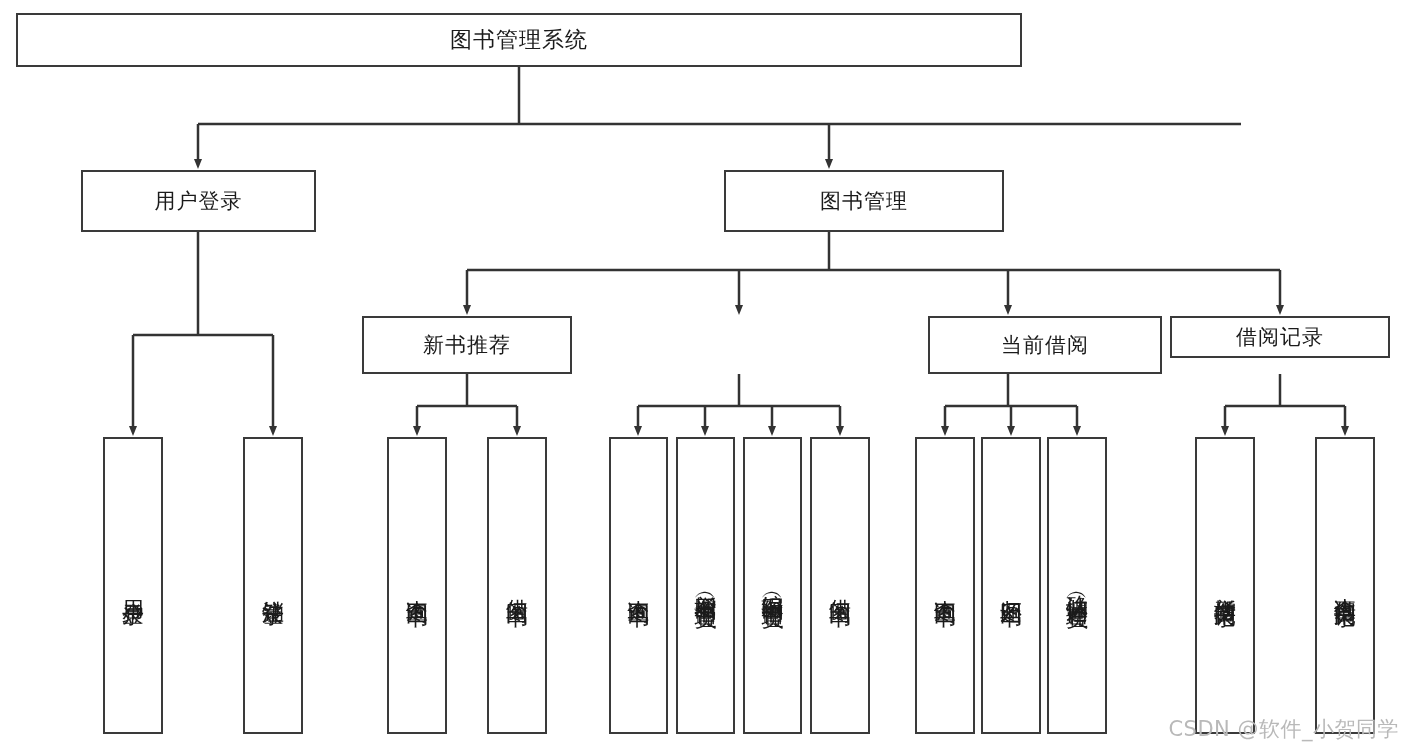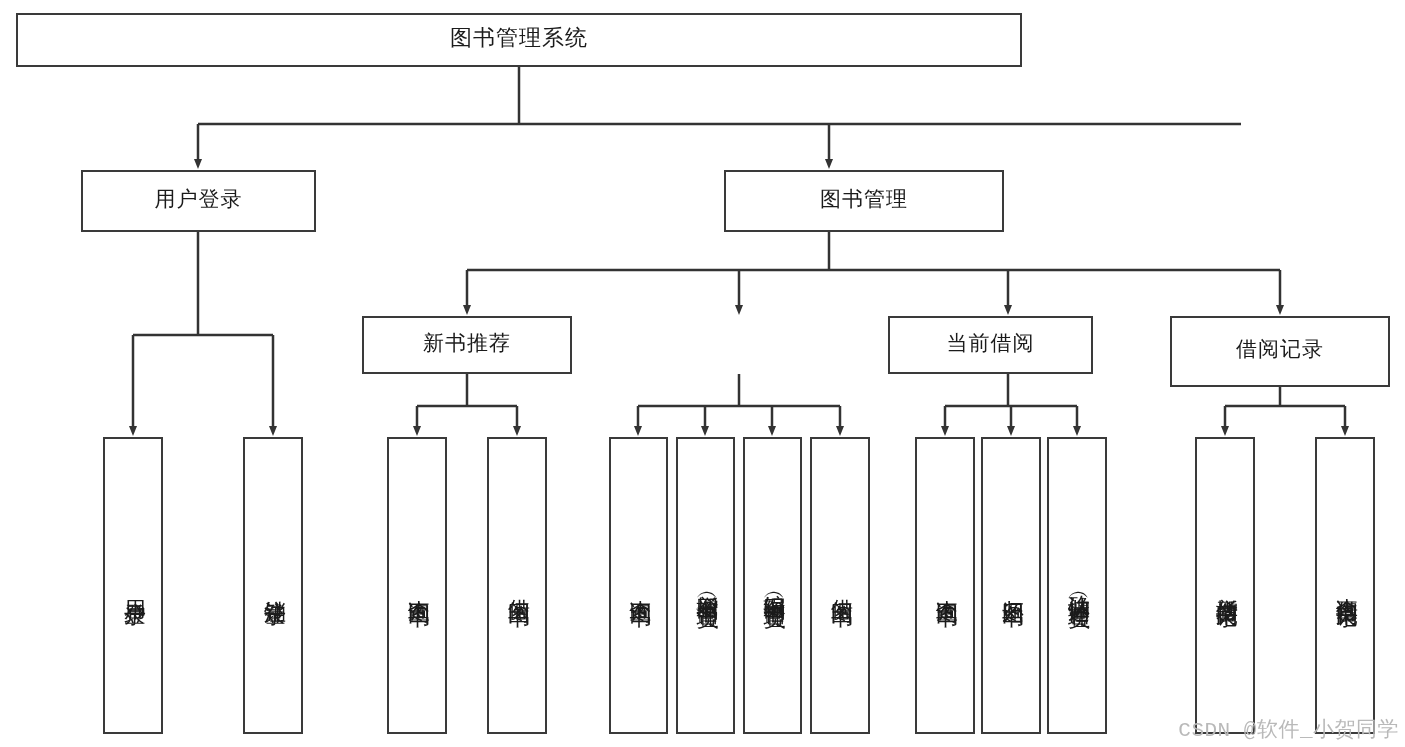--- a/index.html
+++ b/index.html
@@ -2,21 +2,21 @@
 <html><head>
 <meta charset="utf-8">
 <style>
   html,body{margin:0;padding:0;}
   body{
     width:1405px;height:747px;
     background:#ffffff;
     font-family:"DejaVu Sans","Liberation Sans",sans-serif;
     overflow:hidden;
   }
-  #canvas{position:relative;width:1405px;height:747px;font-family:Liberation Mono, monospace;}
+  #canvas{position:relative;width:1405px;height:747px;}
   #wires{position:absolute;left:0;top:0;width:1405px;height:747px;}
 
   .node{
     position:absolute;
     box-sizing:border-box;
     background:#ffffff;
     border:2px solid #3a3a3a;
     display:flex;
     align-items:center;
     justify-content:center;
@@ -124,24 +124,24 @@
   <div class="node h-node" style="left:81px;top:170px;width:235px;height:62px;">
     <span class="label">用户登录</span>
   </div>
   <div class="node h-node" style="left:724px;top:170px;width:280px;height:62px;">
     <span class="label">图书管理</span>
   </div>
 
   <div class="node h-node" style="left:362px;top:316px;width:210px;height:58px;">
     <span class="label">新书推荐</span>
   </div>
-  <div class="node h-node" style="left:888px;top:316px;width:205px;height:58px;">
+  <div class="node h-node" style="left:928px;top:316px;width:234px;height:58px;">
     <span class="label">当前借阅</span>
   </div>
-  <div class="node h-node" style="left:1170px;top:316px;width:220px;height:71px;">
+  <div class="node h-node" style="left:1170px;top:316px;width:220px;height:42px;">
     <span class="label">借阅记录</span>
   </div>
 
   <div class="node v-node" style="left:103px;top:437px;width:60px;height:297px;">
     <span class="label">用户登录</span>
   </div>
   <div class="node v-node" style="left:243px;top:437px;width:60px;height:297px;">
     <span class="label">注销登录</span>
   </div>
 

